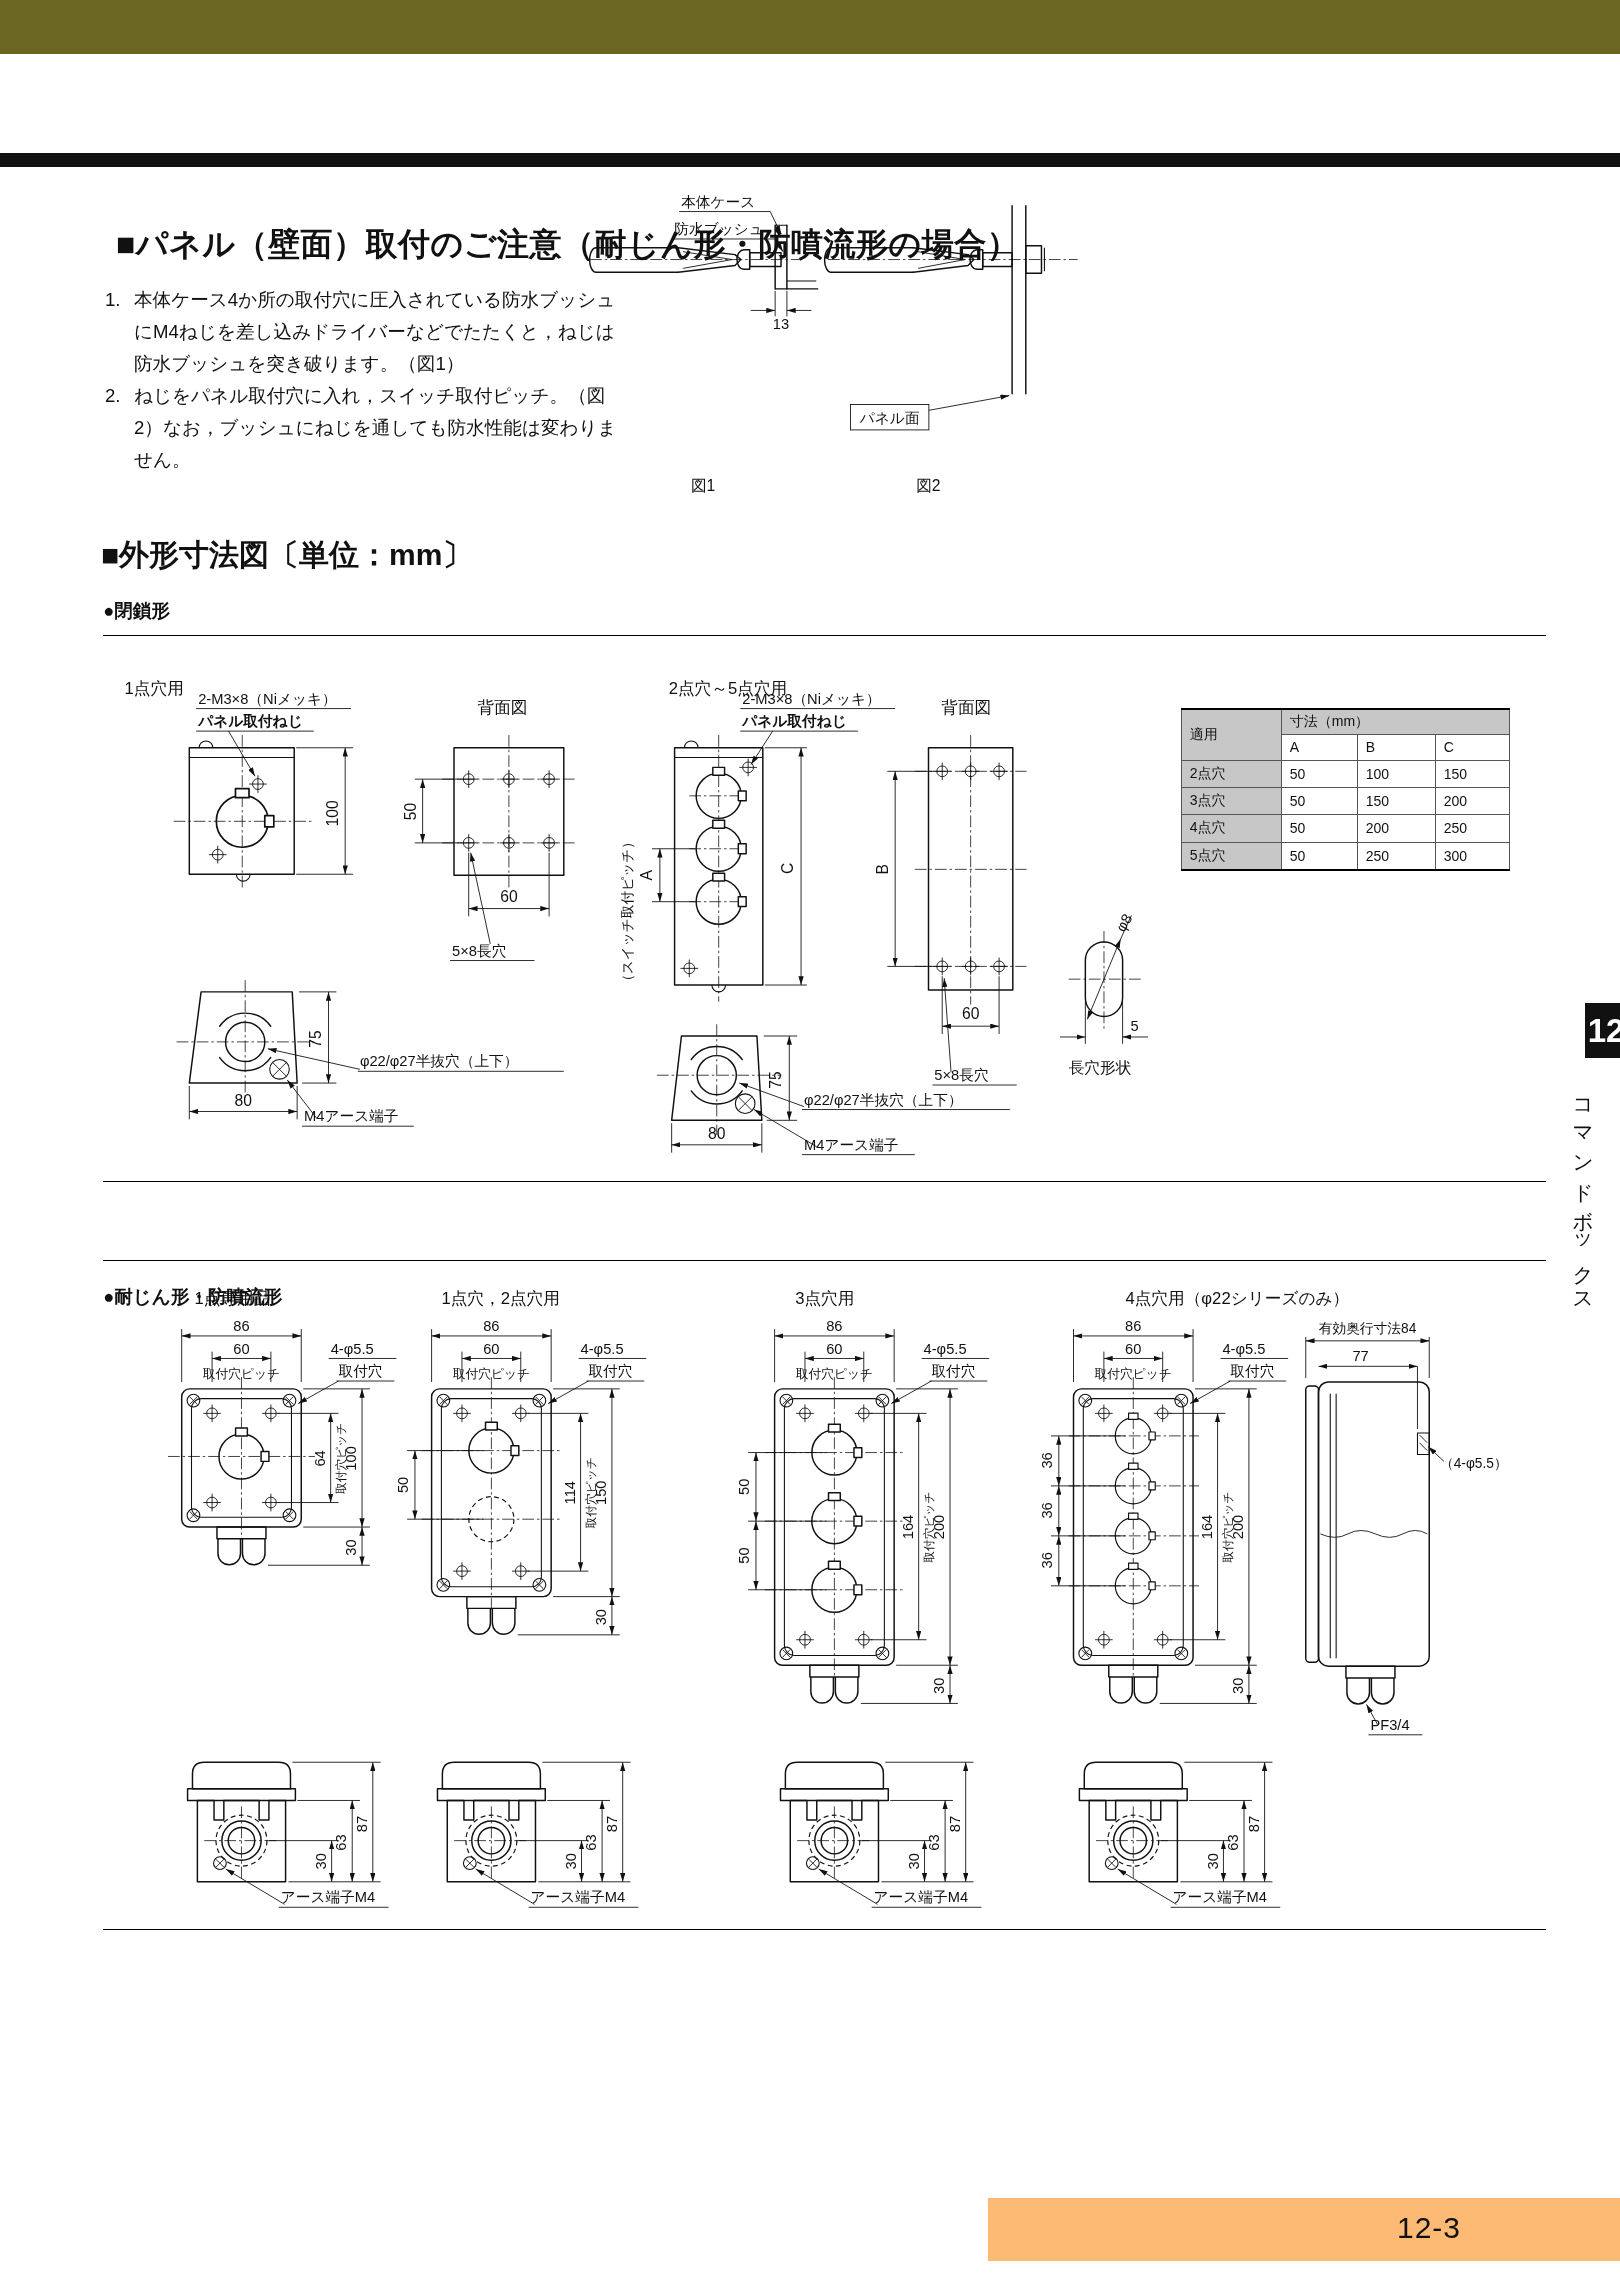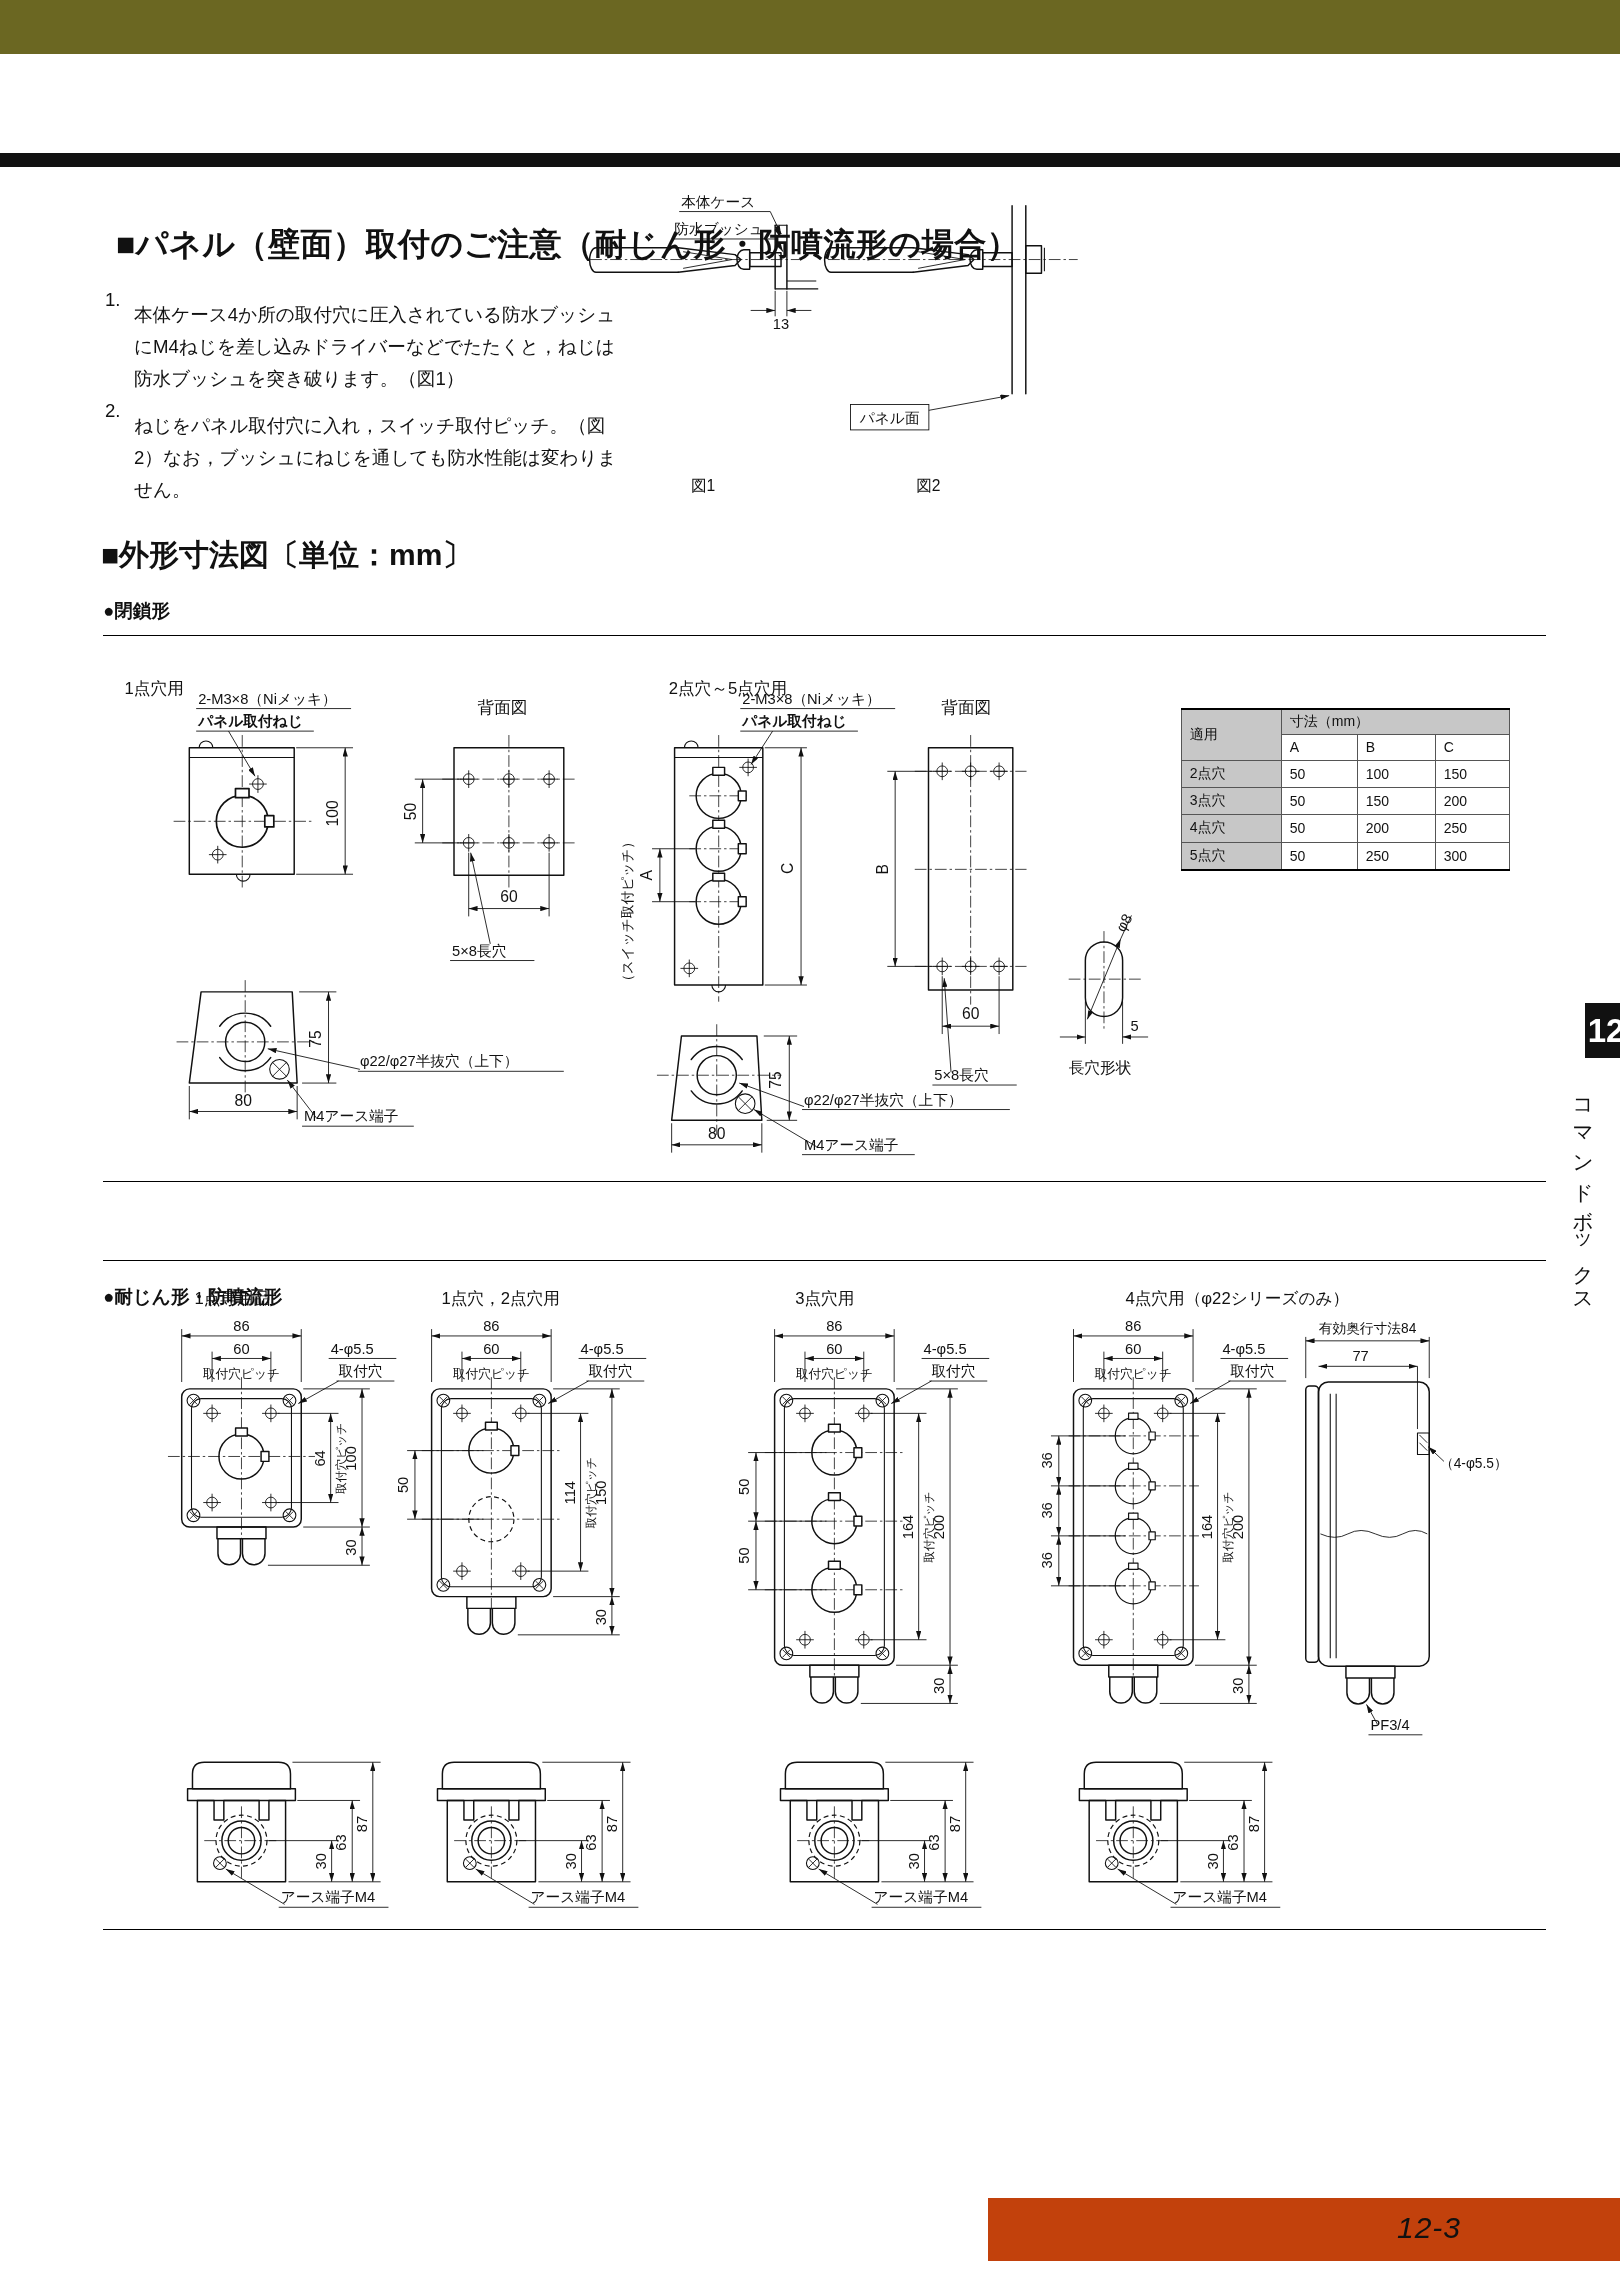--- a/index.html
+++ b/index.html
@@ -9,30 +9,30 @@
   .page { position:absolute; inset:0; width:1620px; height:2293px; background:#fff; overflow:hidden; }
   .top-band { position:absolute; left:0; top:0; width:1620px; height:54px; background:#6b6722; }
   .top-bar  { position:absolute; left:0; top:153px; width:1620px; height:13.7px; background:#111; }
   .h1 { position:absolute; left:116px; top:223px; font-size:32px; font-weight:bold; letter-spacing:0.5px; }
   .h2 { position:absolute; left:101px; top:535px; font-size:30px; font-weight:bold; }
   .subhead { position:absolute; left:103px; font-size:18.6px; font-weight:bold;text-align:right; }
   .rule { position:absolute; left:103px; width:1443px; height:0; border-top:1.6px solid #000; }
   .steps { position:absolute; left:105px; top:284px; width:529px; font-size:18.6px; line-height:32px; }
   .step { display:flex; }
   .step-num { width:29px; flex:none; }
-  .step-text { width:496px;margin-top:15px; }
+  .step-text { width:496px; }
   .spec-table { position:absolute; left:1181px; top:708px; border-collapse:collapse; table-layout:fixed;
                 font-size:14px; border-top:2.5px solid #000; border-bottom:2.5px solid #000; }
   .spec-table td, .spec-table th { border:1px solid #555; padding:0 7.8px; font-weight:normal; text-align:left; height:27.4px; }
   .spec-table tr.hr1 td, .spec-table tr.hr1 th { height:25.5px; }
   .gy { background:#c7c7c7; }
   .side-tab { position:absolute; left:1558px; top:1003px; width:42px; height:55px; background:#111; color:#fff;
               font-size:33px; font-weight:bold; text-align:center; line-height:55px;margin-left:27px; }
   .side-label { position:absolute; left:1569px; top:1086px; writing-mode:vertical-rl; font-size:20.6px; letter-spacing:3.9px; }
-  .footer-band { position:absolute; left:988px; top:2198px; width:632px; height:63px; background:#c2410c;font-style:italic; }
+  .footer-band { position:absolute; left:988px; top:2198px; width:632px; height:63px; background:#fdba74; }
   .page-num { position:absolute; left:409px; top:12.7px; font-size:30px; letter-spacing:1px; color:#111; }
   svg { position:absolute; overflow:visible; }
   svg text { font-family:"Liberation Sans","DejaVu Sans",sans-serif; fill:#111; font-size:15px; }
   .t17 { font-size:17px; }
   .t16 { font-size:16px; }
   .t14 { font-size:14px; }
   .t13 { font-size:13px; }
   .t12 { font-size:12px; }
   .bold { font-weight:bold; }
   .ln   { fill:none; stroke:#111; stroke-width:1.5; stroke-linejoin:round; stroke-linecap:round; }

